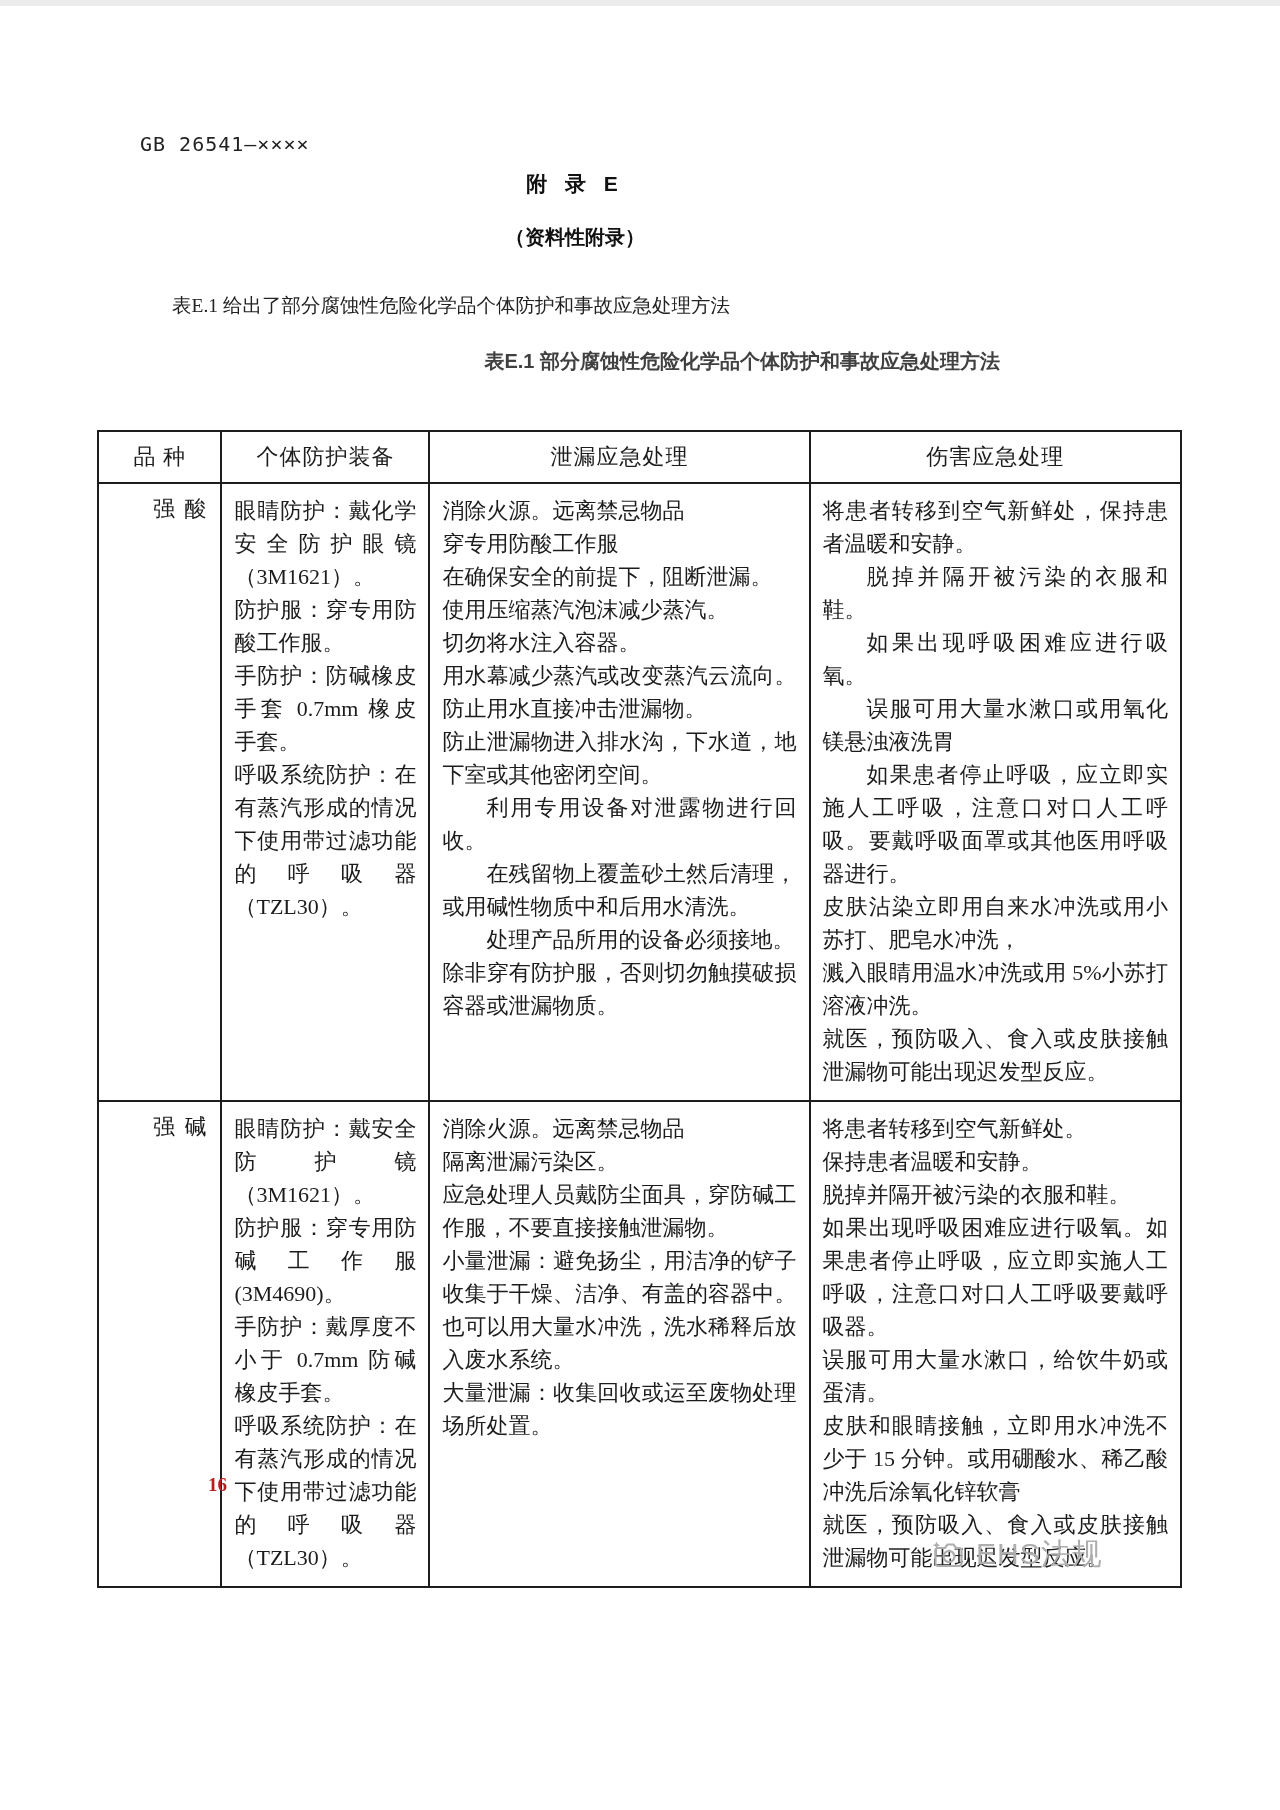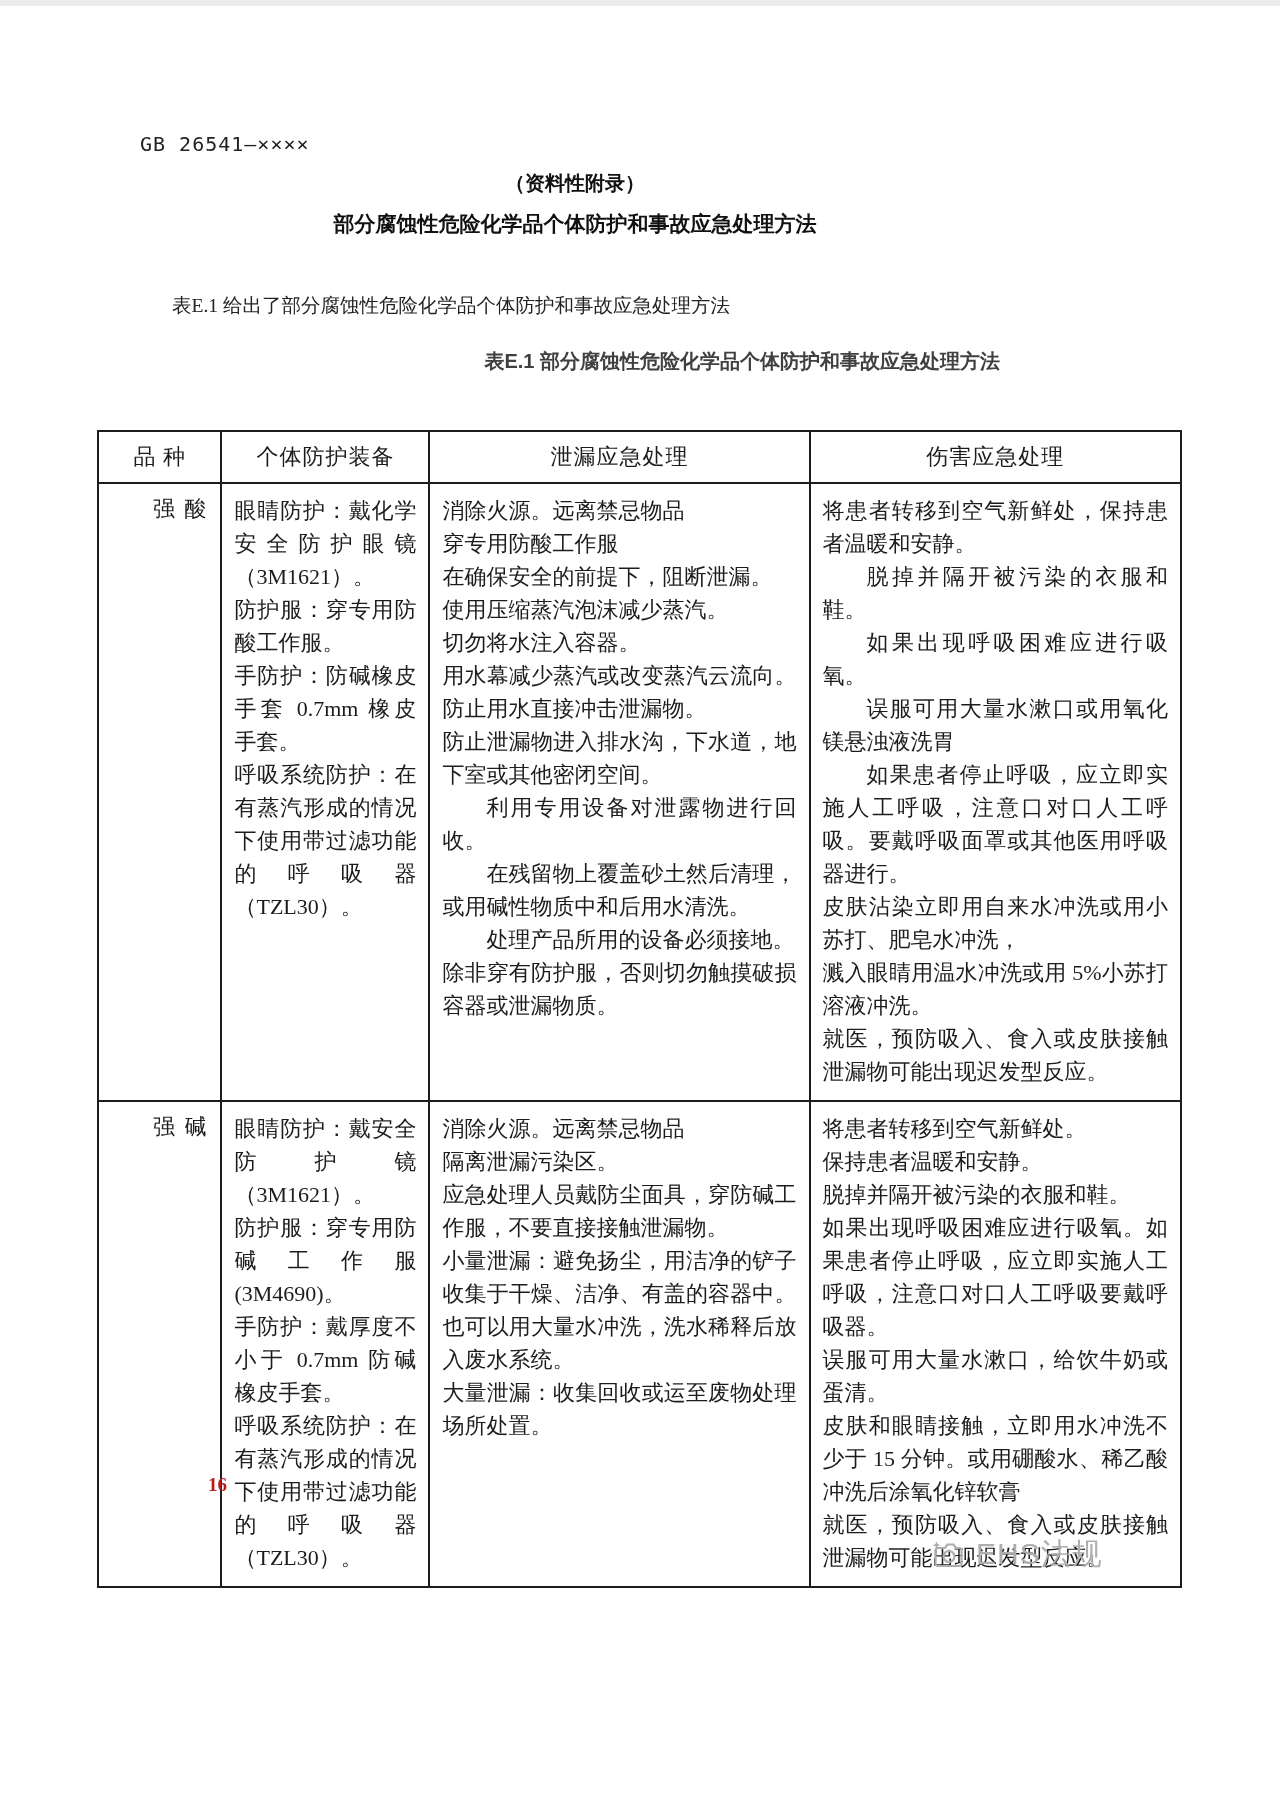--- a/index.html
+++ b/index.html
@@ -82,22 +82,22 @@
   .watermark-icon svg{display:block;}
 </style>
 </head>
 <body>
 
 <div class="edge-strip"></div>
 
 <div class="doc-code">GB 26541—××××</div>
 
 <div class="head-block">
+  <p class="h-appendix">附 录 E</p>
   <p class="h-sub">（资料性附录）</p>
-  <p class="h-main">部分腐蚀性危险化学品个体防护和事故应急处理方法</p>
 </div>
 
 <div class="intro">表E.1 给出了部分腐蚀性危险化学品个体防护和事故应急处理方法</div>
 
 <div class="table-title">表E.1 部分腐蚀性危险化学品个体防护和事故应急处理方法</div>
 
 <table class="main-table">
   <colgroup>
       <col style="width: 11.4%;">
       <col style="width: 19.2%;">

